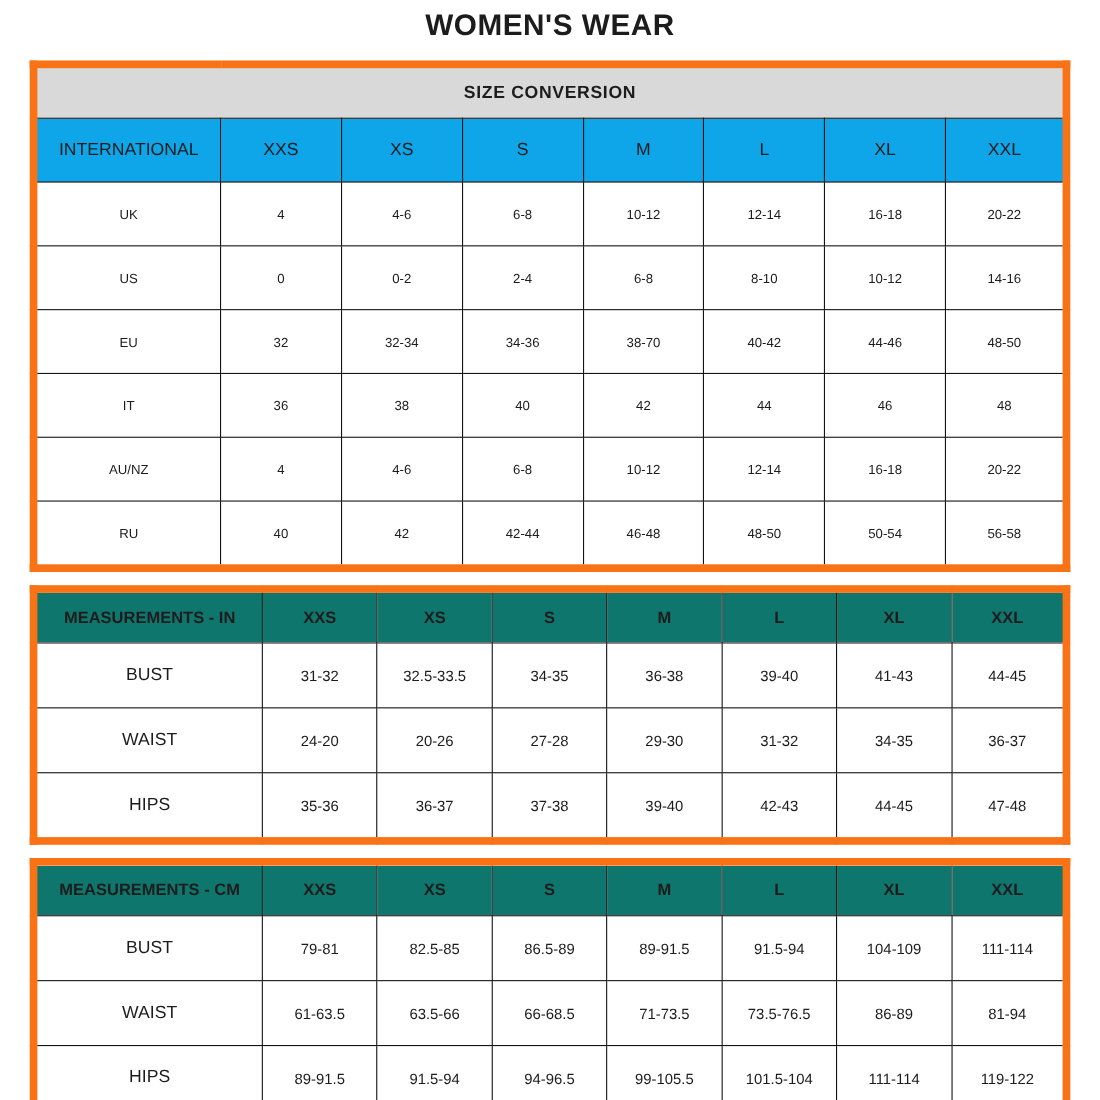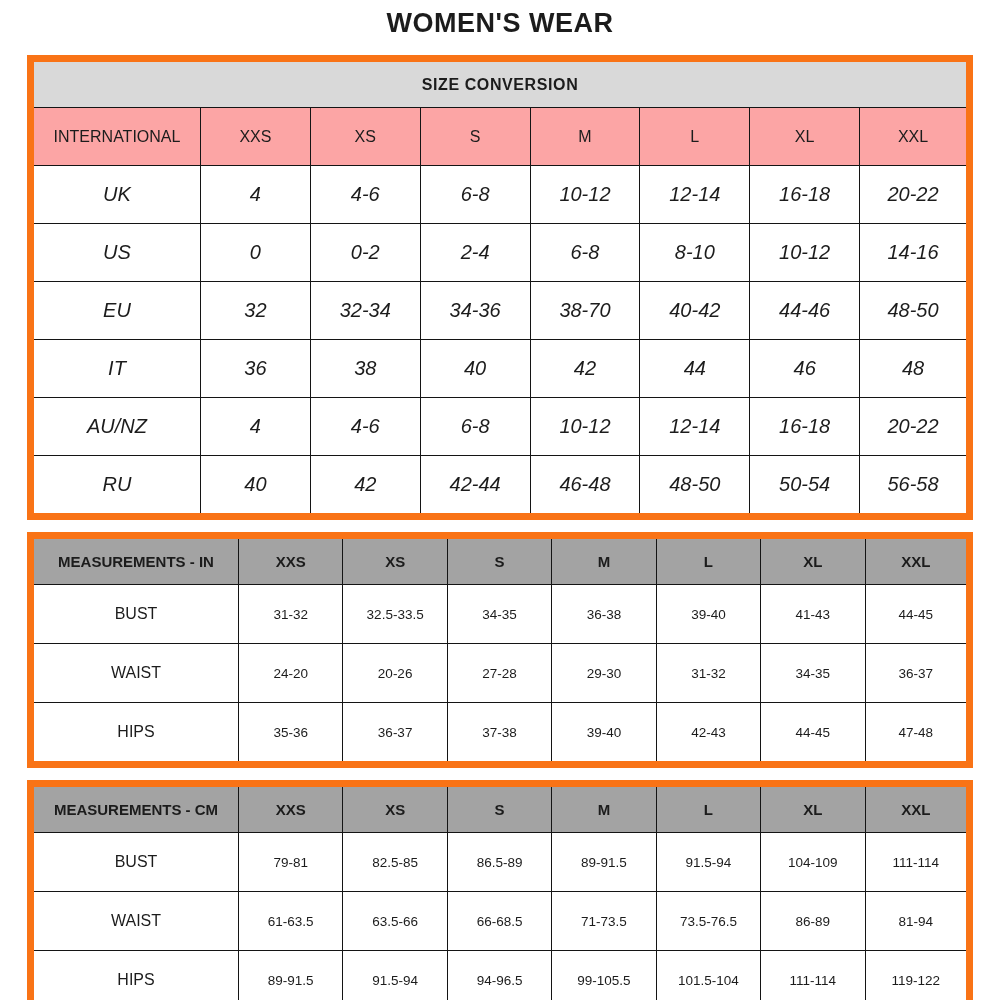--- a/index.html
+++ b/index.html
@@ -45,34 +45,33 @@
     font-size: 16px;
     font-weight: bold;
     letter-spacing: 0.6px;
   }
   
   table.tbl-conv col.first { width: 170px; }
   table.tbl-conv th.colh {
     height: 57px;
     font-size: 16px;
     font-weight: normal;
-    background: #fca5a5;
+    background: #0ea5e9;
   }
   table.tbl-conv td.cell, table.tbl-conv td.rowlabel {
     height: 57px;
-    font-size: 20px;
-    font-style: italic;
+    font-size: 12px;
   }
   
   table.tbl-meas col.first { width: 208px; }
   table.tbl-meas th.colh {
     height: 45px;
     font-size: 15px;
     font-weight: bold;
-    background: #a3a3a3;
+    background: #0f766e;
   }
   table.tbl-meas td.cell {
     height: 58px;
     font-size: 13.5px;
   }
   table.tbl-meas td.rowlabel {
     height: 58px;
     font-size: 16px;
   }
 </style>

